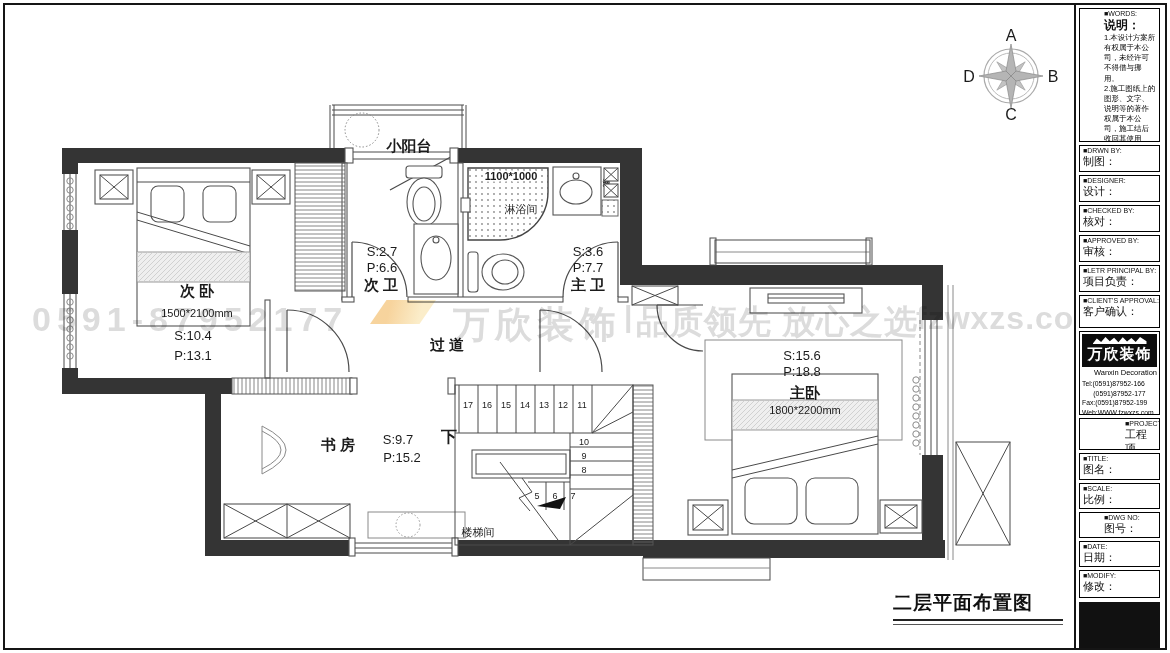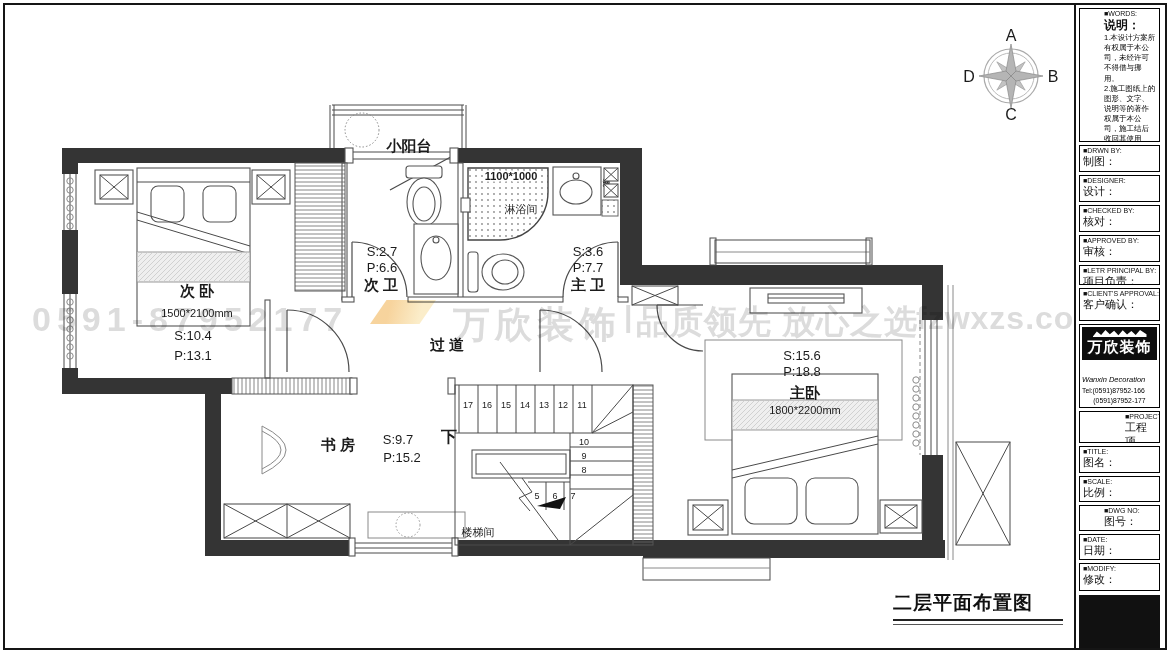--- a/index.html
+++ b/index.html
@@ -45,21 +45,21 @@
   .tb-tag{font-size:7px;color:#111;transform-origin:left top;line-height:1.15;white-space:nowrap;}
   .tb-label{font-size:11px;color:#111;line-height:1.25;}
   .tb-notes-title{font-size:12px;font-weight:bold;}
   .tb-notes-body{font-size:7.5px;line-height:1.35;white-space:pre-wrap;}
   .tb-brand{padding:2px;}
   .logo-box{background:#0d0d0d;color:#fff;text-align:center;padding:2px 0 3px 0;}
   .logo-swoosh{width:54px;height:7px;margin:1px auto 1px auto;
       background:linear-gradient(90deg,#fff 0,#fff 100%);
       clip-path:polygon(0 100%,8% 20%,16% 70%,24% 0,32% 60%,40% 10%,48% 75%,56% 5%,64% 65%,72% 15%,80% 70%,88% 0,100% 60%,100% 100%);}
   .logo-text{font-size:15px;font-weight:bold;letter-spacing:1px;}
-  .logo-sub{font-size:7.5px;text-align:left;margin-top:15px;font-style:italic;}
+  .logo-sub{font-size:7.5px;text-align:right;margin-top:1px;}
   .contacts{font-size:6.8px;line-height:1.4;white-space:pre-wrap;margin-top:2px;}
   .tb-fill{flex:1;background:#111;min-height:6px;margin-top:1px;}
 </style>
 </head>
 <body>
 
 <div id="sheet">
   <div id="frame"></div>
 
   <svg id="plan-svg" width="1075" height="653" viewBox="0 0 1075 653">
@@ -410,21 +410,21 @@
       <div class="tb-label">设计：</div>
     </div>
     <div class="tb-sec" style="height:27px;">
       <div class="tb-tag">■CHECKED BY:</div>
       <div class="tb-label">核对：</div>
     </div>
     <div class="tb-sec" style="height:27px;">
       <div class="tb-tag">■APPROVED BY:</div>
       <div class="tb-label">审核：</div>
     </div>
-    <div class="tb-sec" style="height:20px;">
+    <div class="tb-sec" style="height:27px;">
       <div class="tb-tag">■LETR PRINCIPAL BY:</div>
       <div class="tb-label">项目负责：</div>
     </div>
     <div class="tb-sec" style="height:33px;">
       <div class="tb-tag">■CLIENT'S APPROVAL:</div>
       <div class="tb-label">客户确认：</div>
     </div>
     <div class="tb-sec tb-brand" style="height:84px;">
       <div class="logo-box">
         <div class="logo-swoosh"></div>

